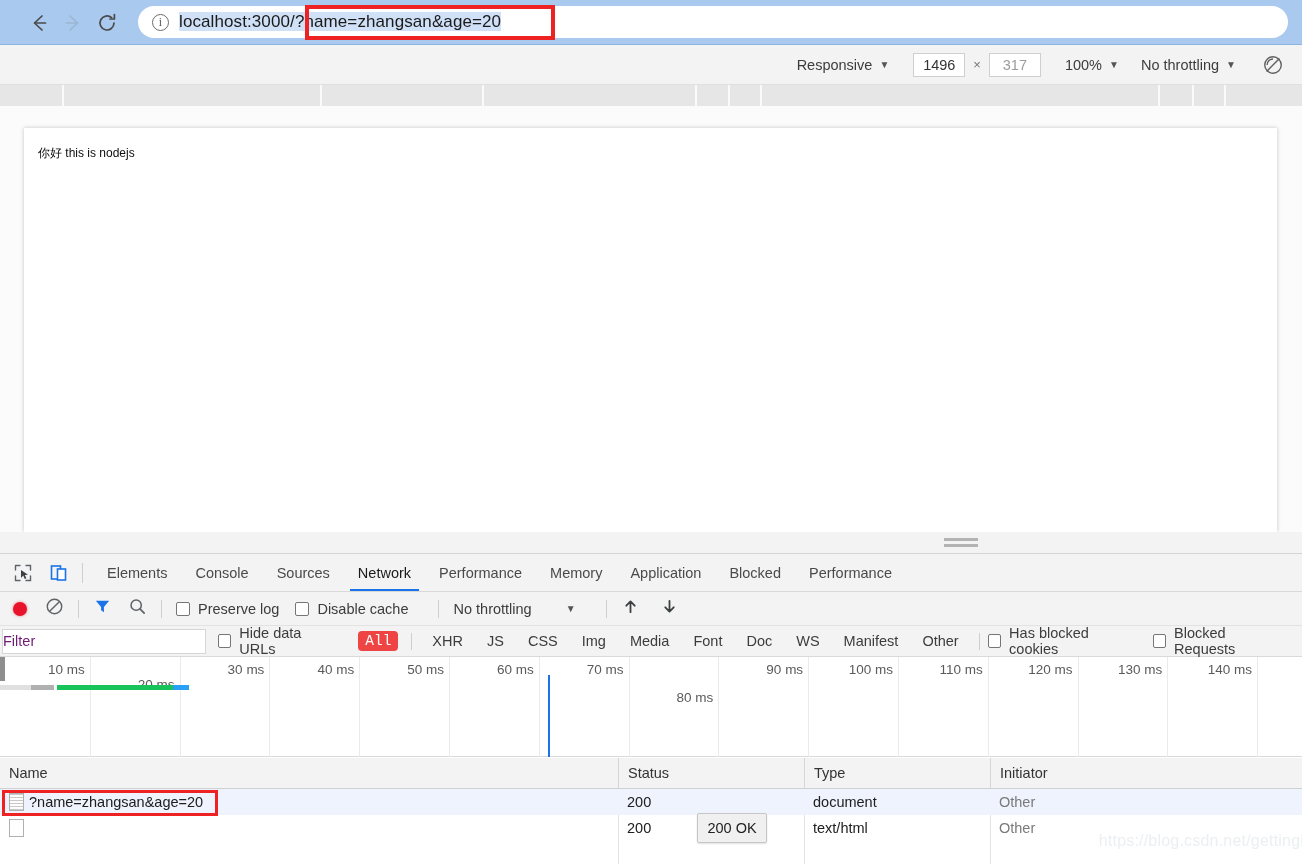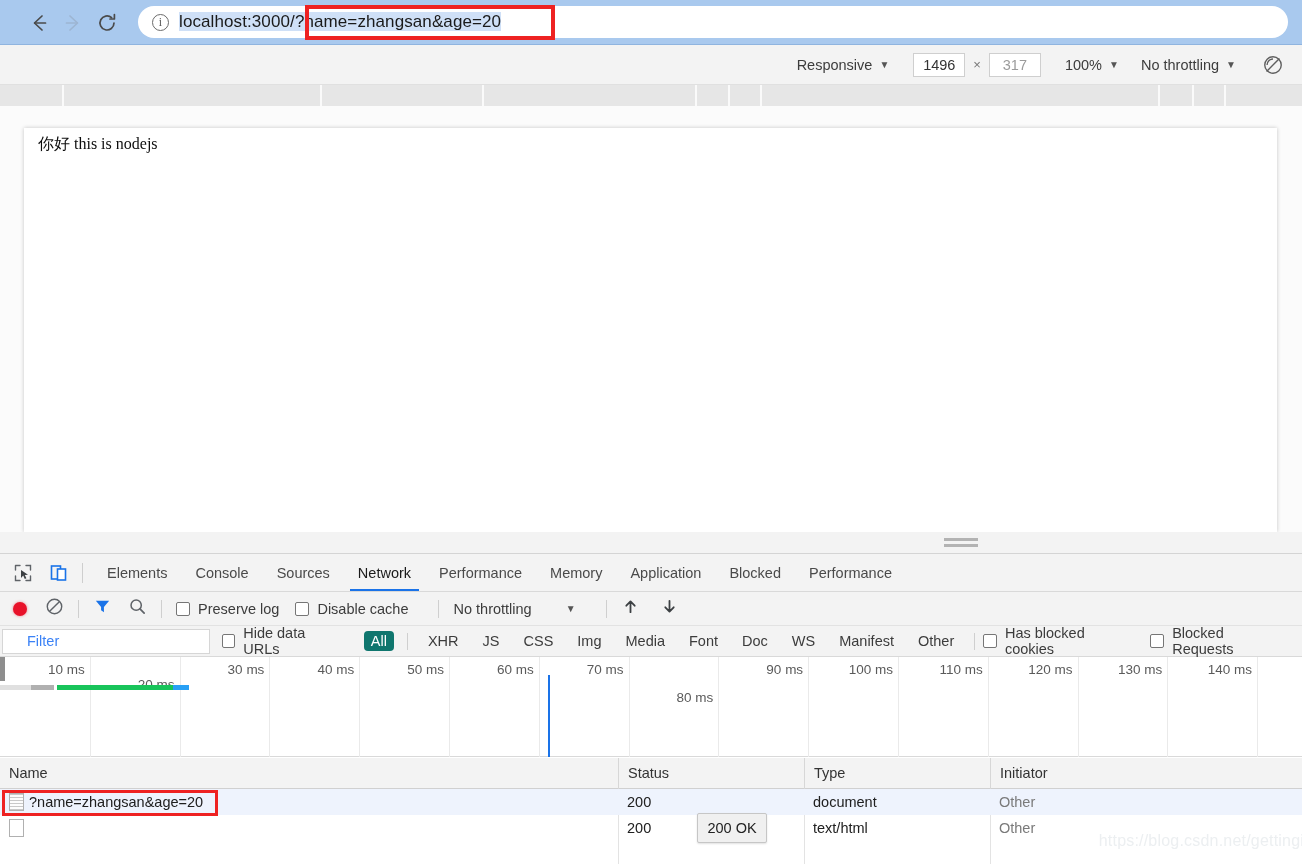--- a/index.html
+++ b/index.html
@@ -91,22 +91,22 @@
     position: absolute; left: 0; top: 106px; width: 1302px; height: 426px;
     background: #fbfbfb;
   }
   .page-frame {
     position: absolute; left: 24px; top: 22px;
     width: 1253px; height: 404px;
     background: #ffffff;
     box-shadow: 0 0 4px rgba(0,0,0,.22);
   }
   .page-text {
-    position: absolute; left: 14px; top: 6px;
-    font-size: 16px; color: #0d0d0d; font-family: Liberation Serif, serif;
+    position: absolute; left: 14px; top: 17px;
+    font-size: 12px; color: #0d0d0d;
   }
 
   
   .splitter {
     position: absolute; left: 0; top: 532px; width: 1302px; height: 22px;
     background: #f3f3f3; border-bottom: 1px solid #d4d4d4;
   }
   .grip {
     position: absolute; left: 944px; top: 6px; width: 34px; height: 9px;
   }
@@ -150,28 +150,28 @@
   .tb-label { font-size: 14.5px; color: #3c3c3c; display: flex; align-items: center; margin-right: 16px; }
 
   
   .filter-row {
     position: absolute; left: 0; top: 626px; width: 1302px; height: 31px;
     background: #f3f3f3; border-bottom: 1px solid #d9d9d9;
     display: flex; align-items: center;
   }
   .filter-input {
     width: 212px; height: 25px; background: #fff; border: 1px solid #d6d6d6;
-    margin-left: 2px; font-size: 14.5px; color: #3b82f6;
-    display: flex; align-items: center; padding-left: 24px;
+    margin-left: 2px; font-size: 14.5px; color: #701a75;
+    display: flex; align-items: center; padding-left: 0;
   }
   .type-pill {
     font-size: 14.5px; color: #3c3c3c; padding: 2px 7px; border-radius: 4px;
     margin: 0 5px;
   }
-  .type-pill.sel { background: #0f766e; color: #fff; }
+  .type-pill.sel { background: #ef4444; color: #fff; font-family: Liberation Mono, monospace; }
   .fr-sep { width: 1px; height: 17px; background: #cfcfcf; margin: 0 8px; }
 
   
   .overview {
     position: absolute; left: 0; top: 657px; width: 1302px; height: 100px;
     background: #ffffff; border-bottom: 1px solid #d9d9d9;
   }
   .ov-tick { position: absolute; top: 0; width: 1px; height: 100px; background: #eaeaea; }
   .ov-label {
     position: absolute; top: 5px; font-size: 13.5px; color: #5a5a5a;

